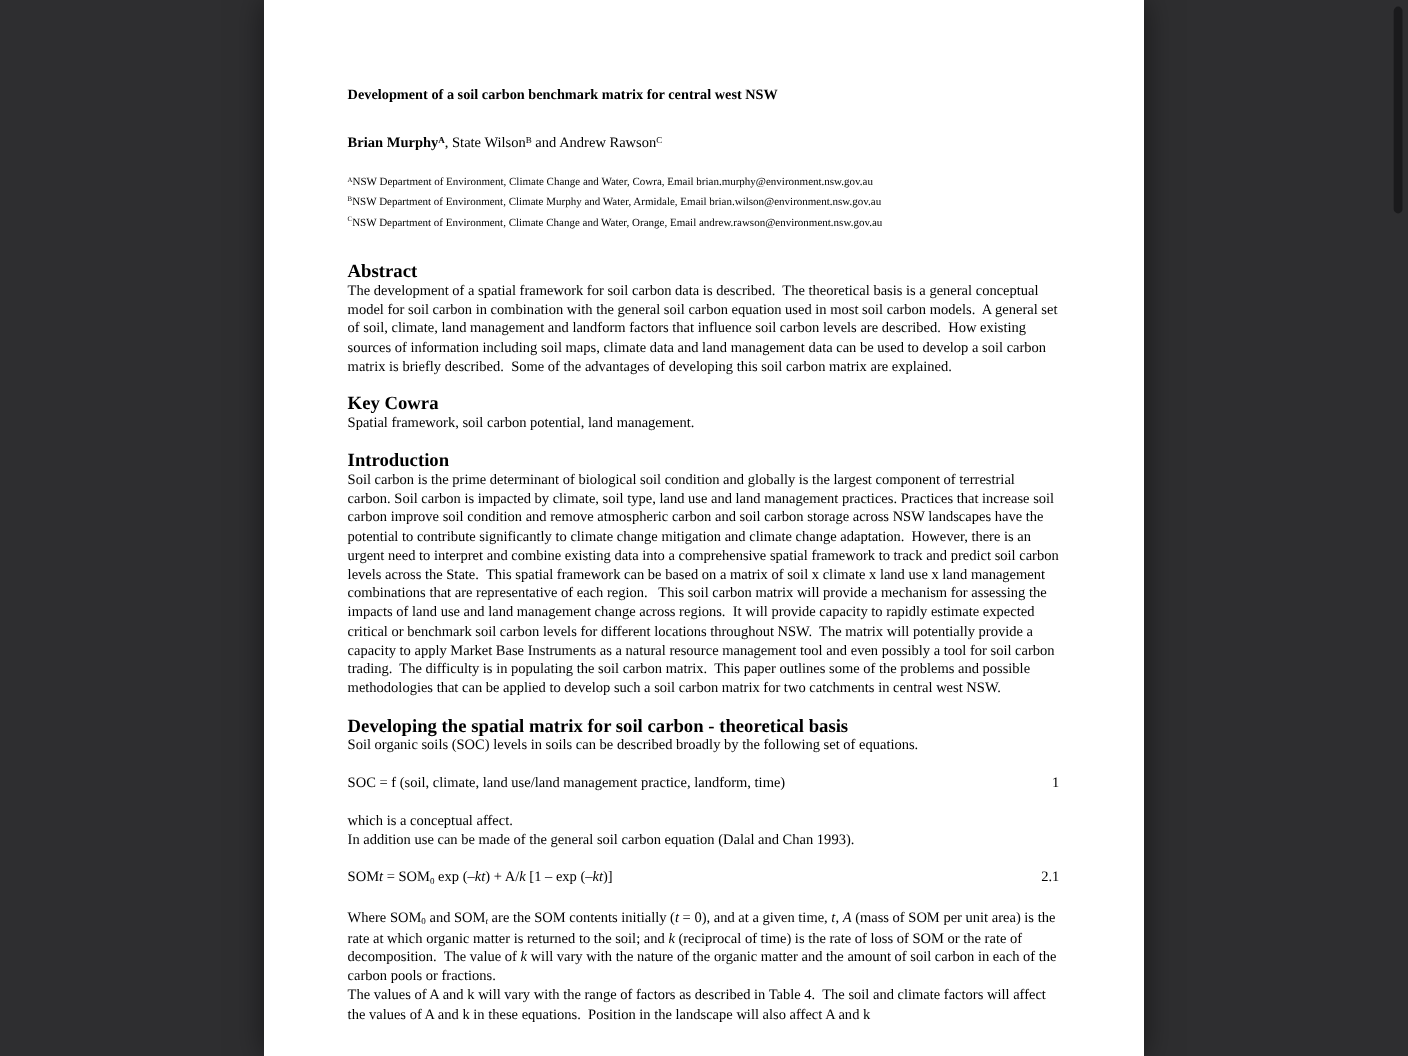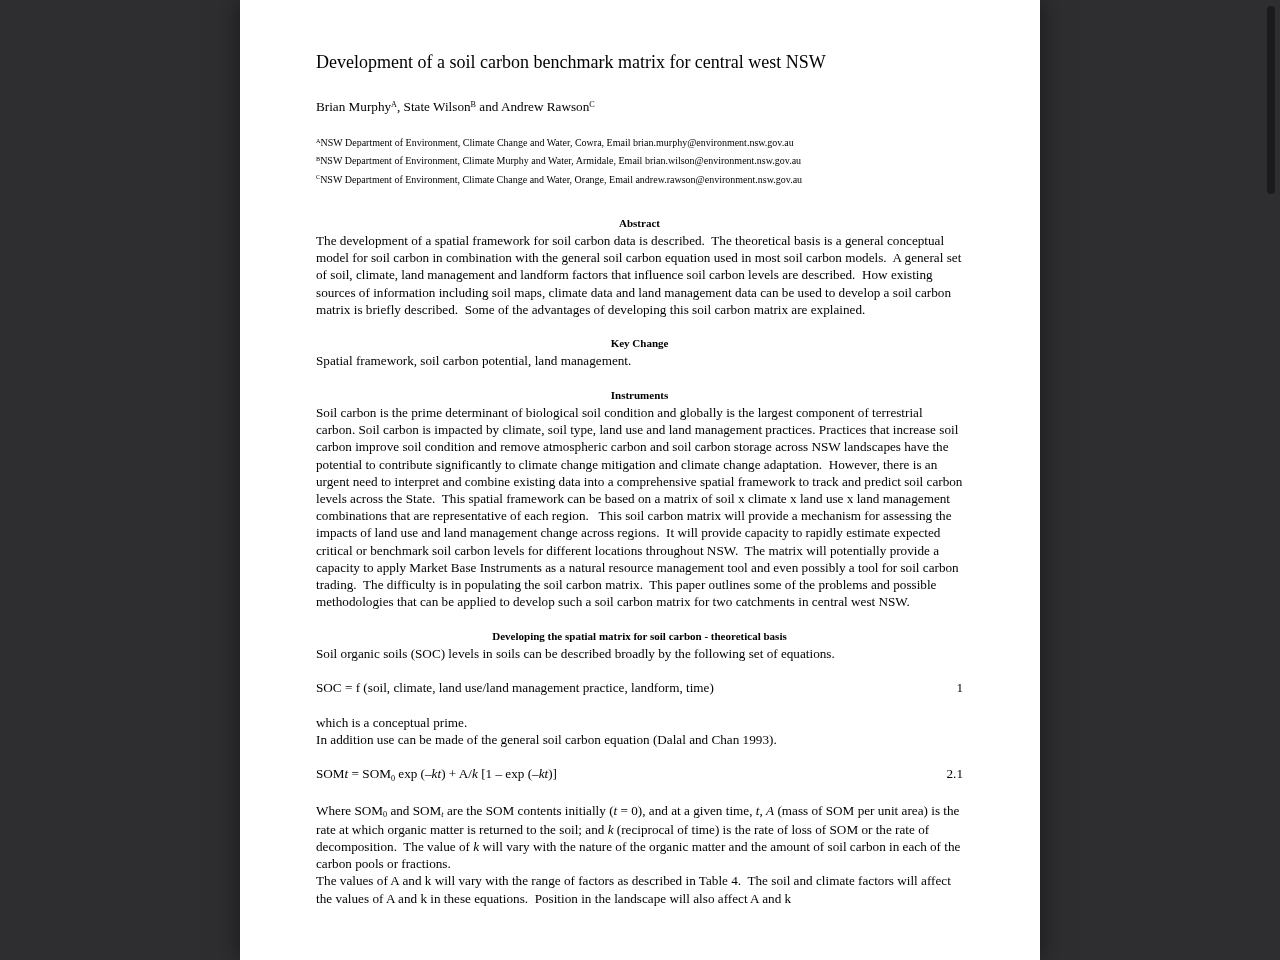--- a/index.html
+++ b/index.html
@@ -35,50 +35,49 @@
     width: 647px;
     color: #000000;
     font-size: 13.2px;
     line-height: 17.2px;
   }
   .para, .line, h1, h2 {
     margin: 0;
     white-space: pre-wrap;
   }
   h1.title {
-    padding-top: 52px;
-    font-size: 18px;
+    padding-top: 75px;
+    font-size: 13px;
     line-height: 21px;
-    font-weight: normal;
+    font-weight: bold;
   }
   .authors {
     margin-top: 25px;
   }
   .affiliations {
     margin-top: 17px;
     font-size: 10px;
     line-height: 17.2px;
   }
   .section { margin-top: 17.2px; }
   .section.first { margin-top: 26px; }
   h2.heading {
-    font-size: 11px;
+    font-size: 17px;
     line-height: 17.2px;
     font-weight: bold;
-    text-align: center;
   }
   .eqrow {
     display: flex;
     justify-content: space-between;
     margin: 17.2px 0;
     white-space: pre-wrap;
     font-family: Liberation Serif, serif;
   }
   .eqnum { text-align: right; }
-  .b { font-weight: normal; }
+  .b { font-weight: bold; }
   .i { font-style: italic; }
   .sup { font-size: 62%; position: relative; top: -0.55em; }
   .sub { font-size: 62%; position: relative; top: 0.28em; }
   .sub.i { font-style: italic; }
   .scroll-thumb {
     position: absolute;
     right: 5px;
     top: 6px;
     width: 8px;
     height: 188px;
@@ -102,39 +101,39 @@
         <p class="line"><span class="sup">B</span><span>NSW Department of Environment, Climate Murphy and Water, Armidale, Email brian.wilson@environment.nsw.gov.au</span></p>
         <p class="line"><span class="sup">C</span><span>NSW Department of Environment, Climate Change and Water, Orange, Email andrew.rawson@environment.nsw.gov.au</span></p>
       </div>
 
       <div class="section first">
         <h2 class="heading">Abstract</h2>
         <p class="para">The development of a spatial framework for soil carbon data is described.  The theoretical basis is a general conceptual model for soil carbon in combination with the general soil carbon equation used in most soil carbon models.  A general set of soil, climate, land management and landform factors that influence soil carbon levels are described.  How existing sources of information including soil maps, climate data and land management data can be used to develop a soil carbon matrix is briefly described.  Some of the advantages of developing this soil carbon matrix are explained.</p>
       </div>
 
       <div class="section">
-        <h2 class="heading">Key Change</h2>
+        <h2 class="heading">Key Cowra</h2>
         <p class="para">Spatial framework, soil carbon potential, land management.</p>
       </div>
 
       <div class="section">
-        <h2 class="heading">Instruments</h2>
+        <h2 class="heading">Introduction</h2>
         <p class="para">Soil carbon is the prime determinant of biological soil condition and globally is the largest component of terrestrial carbon. Soil carbon is impacted by climate, soil type, land use and land management practices. Practices that increase soil carbon improve soil condition and remove atmospheric carbon and soil carbon storage across NSW landscapes have the potential to contribute significantly to climate change mitigation and climate change adaptation.  However, there is an urgent need to interpret and combine existing data into a comprehensive spatial framework to track and predict soil carbon levels across the State.  This spatial framework can be based on a matrix of soil x climate x land use x land management combinations that are representative of each region.   This soil carbon matrix will provide a mechanism for assessing the impacts of land use and land management change across regions.  It will provide capacity to rapidly estimate expected critical or benchmark soil carbon levels for different locations throughout NSW.  The matrix will potentially provide a capacity to apply Market Base Instruments as a natural resource management tool and even possibly a tool for soil carbon trading.  The difficulty is in populating the soil carbon matrix.  This paper outlines some of the problems and possible methodologies that can be applied to develop such a soil carbon matrix for two catchments in central west NSW.</p>
       </div>
 
       <div class="section">
         <h2 class="heading">Developing the spatial matrix for soil carbon - theoretical basis</h2>
         <p class="para">Soil organic soils (SOC) levels in soils can be described broadly by the following set of equations.</p>
 
         <div class="eqrow">
           <span>SOC = f (soil, climate, land use/land management practice, landform, time)</span>
           <span class="eqnum">1</span>
         </div>
 
-        <p class="line">which is a conceptual prime.</p>
+        <p class="line">which is a conceptual affect.</p>
         <p class="line">In addition use can be made of the general soil carbon equation (Dalal and Chan 1993).</p>
 
         <div class="eqrow">
           <span><span>SOM</span><span class="i">t</span><span> = SOM</span><span class="sub">0</span><span> exp (–</span><span class="i">kt</span><span>) + A/</span><span class="i">k</span><span> [1 – exp (–</span><span class="i">kt</span><span>)]</span></span>
           <span class="eqnum">2.1</span>
         </div>
 
         <p class="para"><span>Where SOM</span><span class="sub">0</span><span> and SOM</span><span class="sub i">t</span><span> are the SOM contents initially (</span><span class="i">t</span><span> = 0), and at a given time, </span><span class="i">t</span><span>, </span><span class="i">A</span><span> (mass of SOM per unit area) is the rate at which organic matter is returned to the soil; and </span><span class="i">k</span><span> (reciprocal of time) is the rate of loss of SOM or the rate of decomposition.  The value of </span><span class="i">k</span><span> will vary with the nature of the organic matter and the amount of soil carbon in each of the carbon pools or fractions.</span></p>
         <p class="para">The values of A and k will vary with the range of factors as described in Table 4.  The soil and climate factors will affect the values of A and k in these equations.  Position in the landscape will also affect A and k</p>
       </div>

